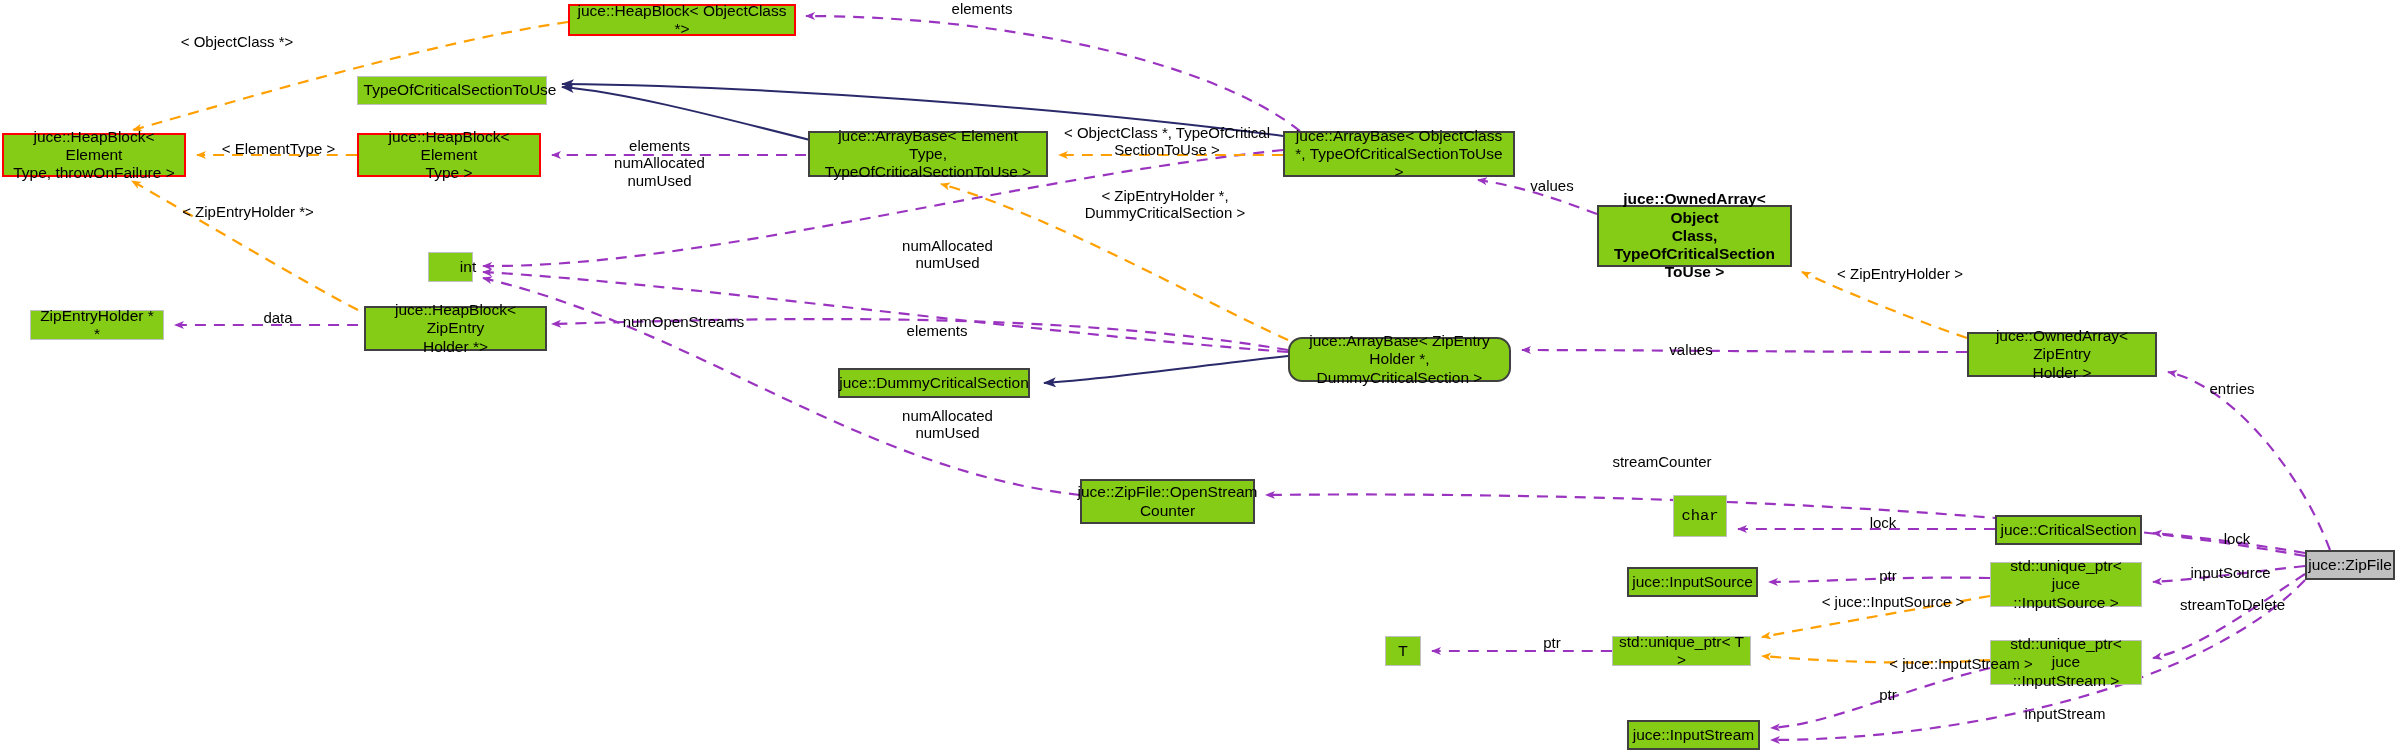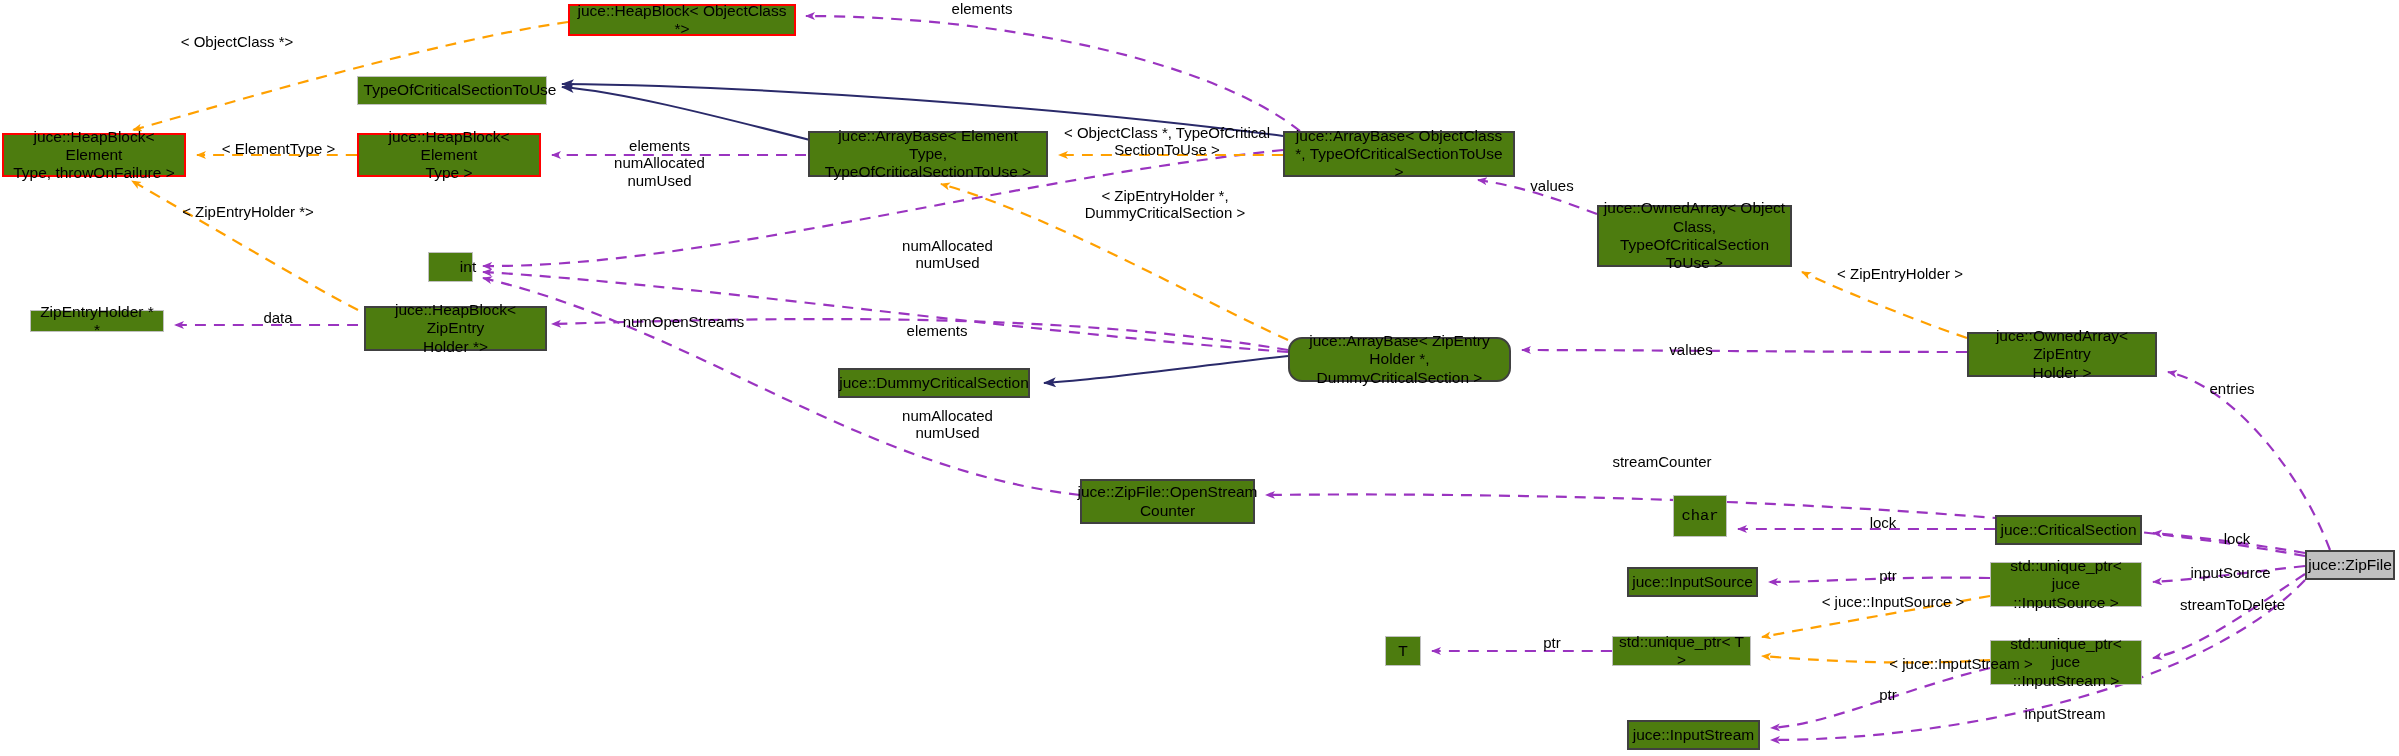--- a/index.html
+++ b/index.html
@@ -8,21 +8,21 @@
   #canvas{position:relative;width:2399px;height:756px;background:#ffffff;overflow:hidden;}
   #edges{position:absolute;left:0;top:0;width:2399px;height:756px;}
   .node{
     position:absolute;
     box-sizing:border-box;
     display:flex;align-items:center;justify-content:center;
     text-align:center;
     font-size:15.5px;
     line-height:1.18;
     color:#000000;
-    background:#4d7c0f;
+    background:#84cc16;
     white-space:pre-line;
     padding:1px 4px;
     z-index:5;
   }
   .node.thin{border:1px solid #c0c0c0;}
   .node.thick{border:2px solid #404040;}
   .node.red{border:2px solid #ff0000;}
   .node.current{border:2px solid #404040;background:#c0c0c0;font-weight:normal;}
   .elabel{
     position:absolute;
@@ -96,25 +96,25 @@
   <div class="node red" style="left:568px;top:4px;width:228px;height:32px;">juce::HeapBlock&lt; ObjectClass *&gt;</div>
   <div class="node thin" style="left:357px;top:76px;width:190px;height:29px;padding-left:20px;">TypeOfCriticalSectionToUse</div>
   <div class="node red" style="left:2px;top:133px;width:184px;height:44px;">juce::HeapBlock&lt; Element
 Type, throwOnFailure &gt;</div>
   <div class="node red" style="left:357px;top:133px;width:184px;height:44px;">juce::HeapBlock&lt; Element
 Type &gt;</div>
   <div class="node thick" style="left:808px;top:131px;width:240px;height:46px;">juce::ArrayBase&lt; Element
 Type, TypeOfCriticalSectionToUse &gt;</div>
   <div class="node thick" style="left:1283px;top:131px;width:232px;height:46px;">juce::ArrayBase&lt; ObjectClass
 *, TypeOfCriticalSectionToUse &gt;</div>
-  <div class="node thick" style="left:1597px;top:205px;width:195px;height:62px;">juce::OwnedArray&lt; Object
+  <div class="node thick" style="left:1597px;top:205px;width:195px;height:62px;font-weight:bold;">juce::OwnedArray&lt; Object
 Class, TypeOfCriticalSection
 ToUse &gt;</div>
   <div class="node thin" style="left:428px;top:252px;width:44px;height:30px;padding-left:39px;">int</div>
-  <div class="node thin" style="left:30px;top:310px;width:134px;height:22px;">ZipEntryHolder * *</div>
+  <div class="node thin" style="left:30px;top:310px;width:134px;height:30px;">ZipEntryHolder * *</div>
   <div class="node thick" style="left:358px;top:306px;width:183px;height:45px;margin-left:6px;">juce::HeapBlock&lt; ZipEntry
 Holder *&gt;</div>
   <div class="node thick" style="left:1288px;top:337px;width:223px;height:45px;border-radius:14px;">juce::ArrayBase&lt; ZipEntry
 Holder *, DummyCriticalSection &gt;</div>
   <div class="node thick" style="left:838px;top:368px;width:192px;height:30px;">juce::DummyCriticalSection</div>
   <div class="node thick" style="left:1967px;top:332px;width:190px;height:45px;">juce::OwnedArray&lt; ZipEntry
 Holder &gt;</div>
   <div class="node thick" style="left:1080px;top:479px;width:175px;height:45px;">juce::ZipFile::OpenStream
 Counter</div>
   <div class="node thin" style="left:1673px;top:495px;width:54px;height:42px;font-family:Liberation Mono, monospace;">char</div>

